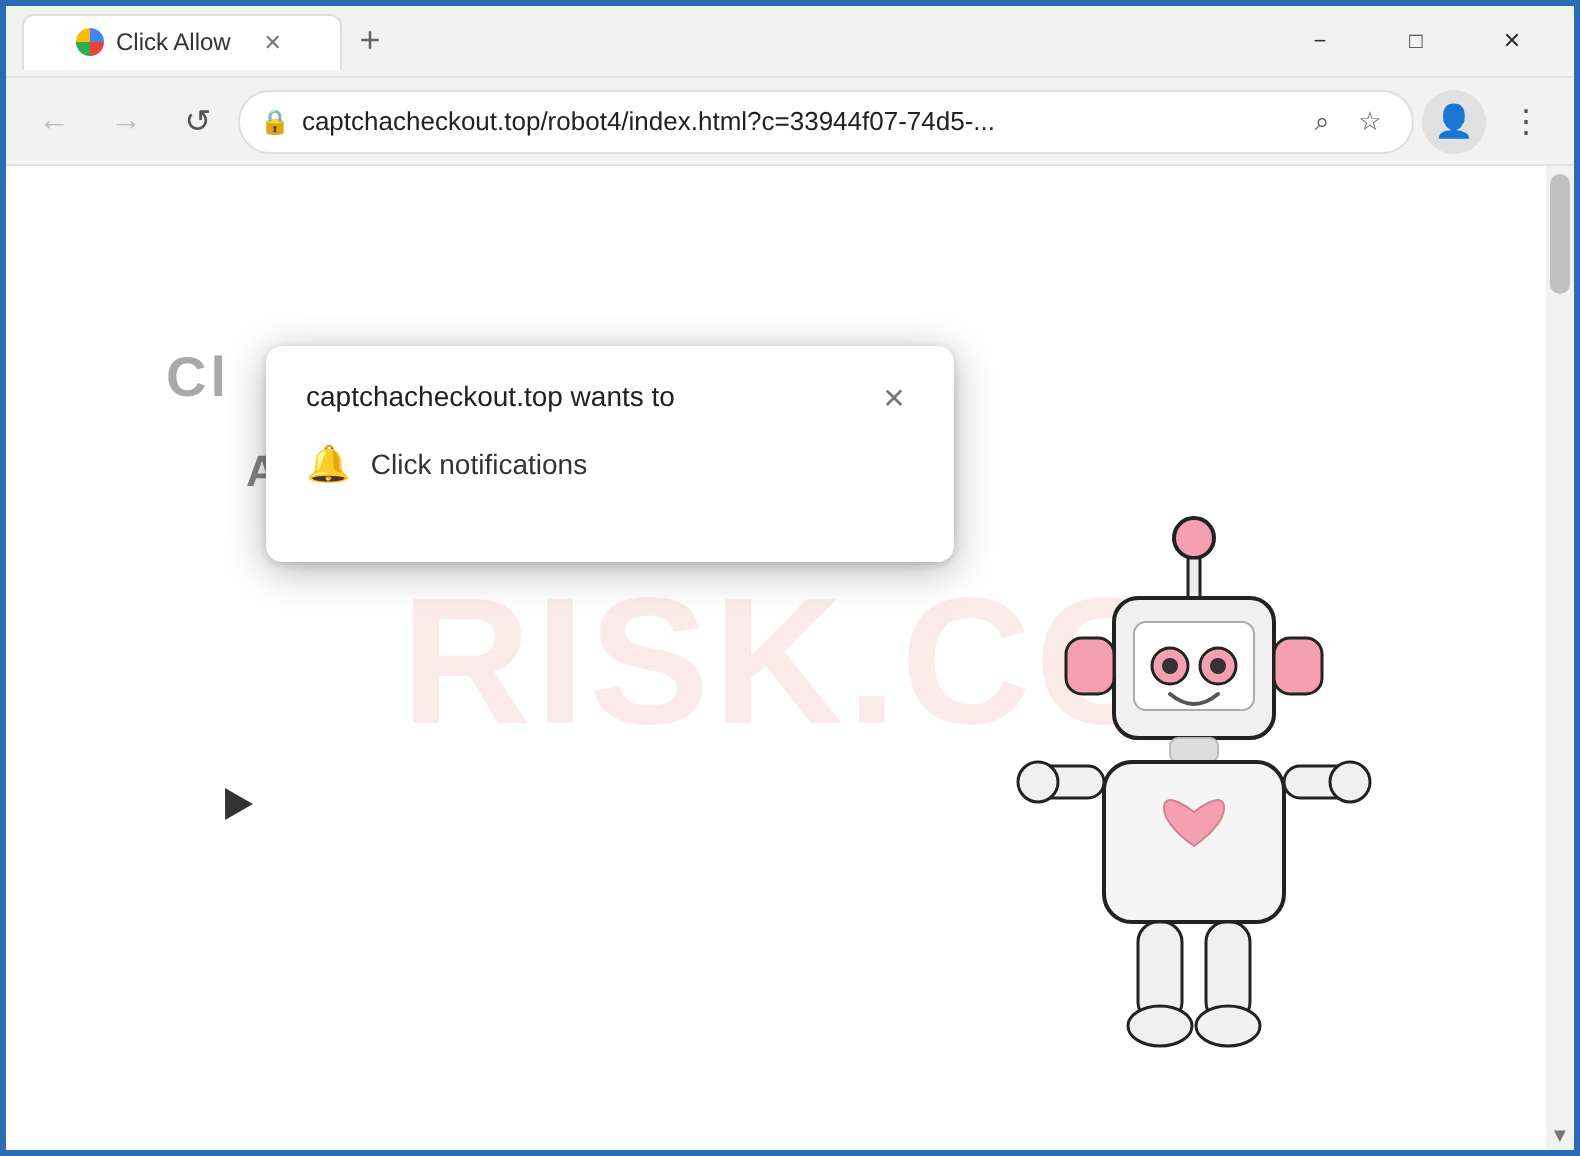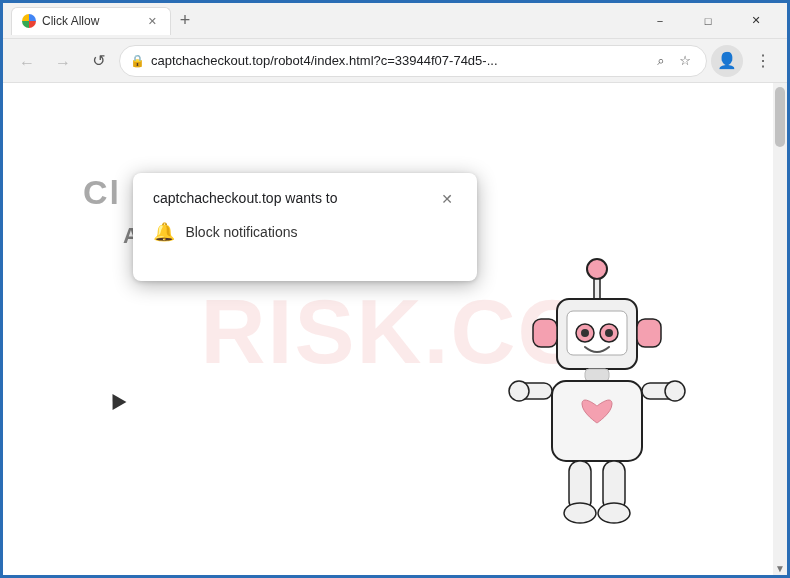--- a/index.html
+++ b/index.html
@@ -26,21 +26,21 @@
       align-items: center;
       flex: 1;
     }
     .tab {
       display: flex;
       align-items: center;
       background: #fff;
       border: 1px solid #ddd;
       border-bottom: none;
       border-radius: 6px 6px 0 0;
-      padding: 4px 10px;
+      padding: 4px 26px;
       height: 28px;
       font-size: 12px;
       gap: 6px;
       min-width: 160px;
       position: relative;
     }
     .tab-favicon {
       width: 14px;
       height: 14px;
       border-radius: 50%;
@@ -206,21 +206,21 @@
       pointer-events: none;
       letter-spacing: 2px;
       z-index: 0;
     }
 
     
     .captcha-text-area {
       position: absolute;
       top: 90px;
       left: 80px;
-      font-size: 34px;
+      font-size: 28px;
       font-weight: 700;
       color: #555;
       letter-spacing: 2px;
       opacity: 0.5;
     }
     .are-not-robot {
       position: absolute;
       top: 140px;
       left: 120px;
       font-size: 22px;
@@ -448,21 +448,21 @@
     <div class="cursor-indicator"></div>
   </div>
 
   <div class="permission-popup">
     <div class="popup-header">
       <span class="popup-title">captchacheckout.top wants to</span>
       <div class="popup-close">✕</div>
     </div>
     <div class="popup-notification-row">
       <span class="bell-icon-wrap">🔔</span>
-      <span class="notification-label">Block notifications</span>
+      <span class="notification-label">Click notifications</span>
     </div>
   </div>
 
   <div class="scrollbar">
     <span class="scrollbar-arrow">▲</span>
     <div class="scrollbar-thumb"></div>
     <span class="scrollbar-arrow" style="position:absolute;bottom:4px;">▼</span>
   </div>
 </div>
 

